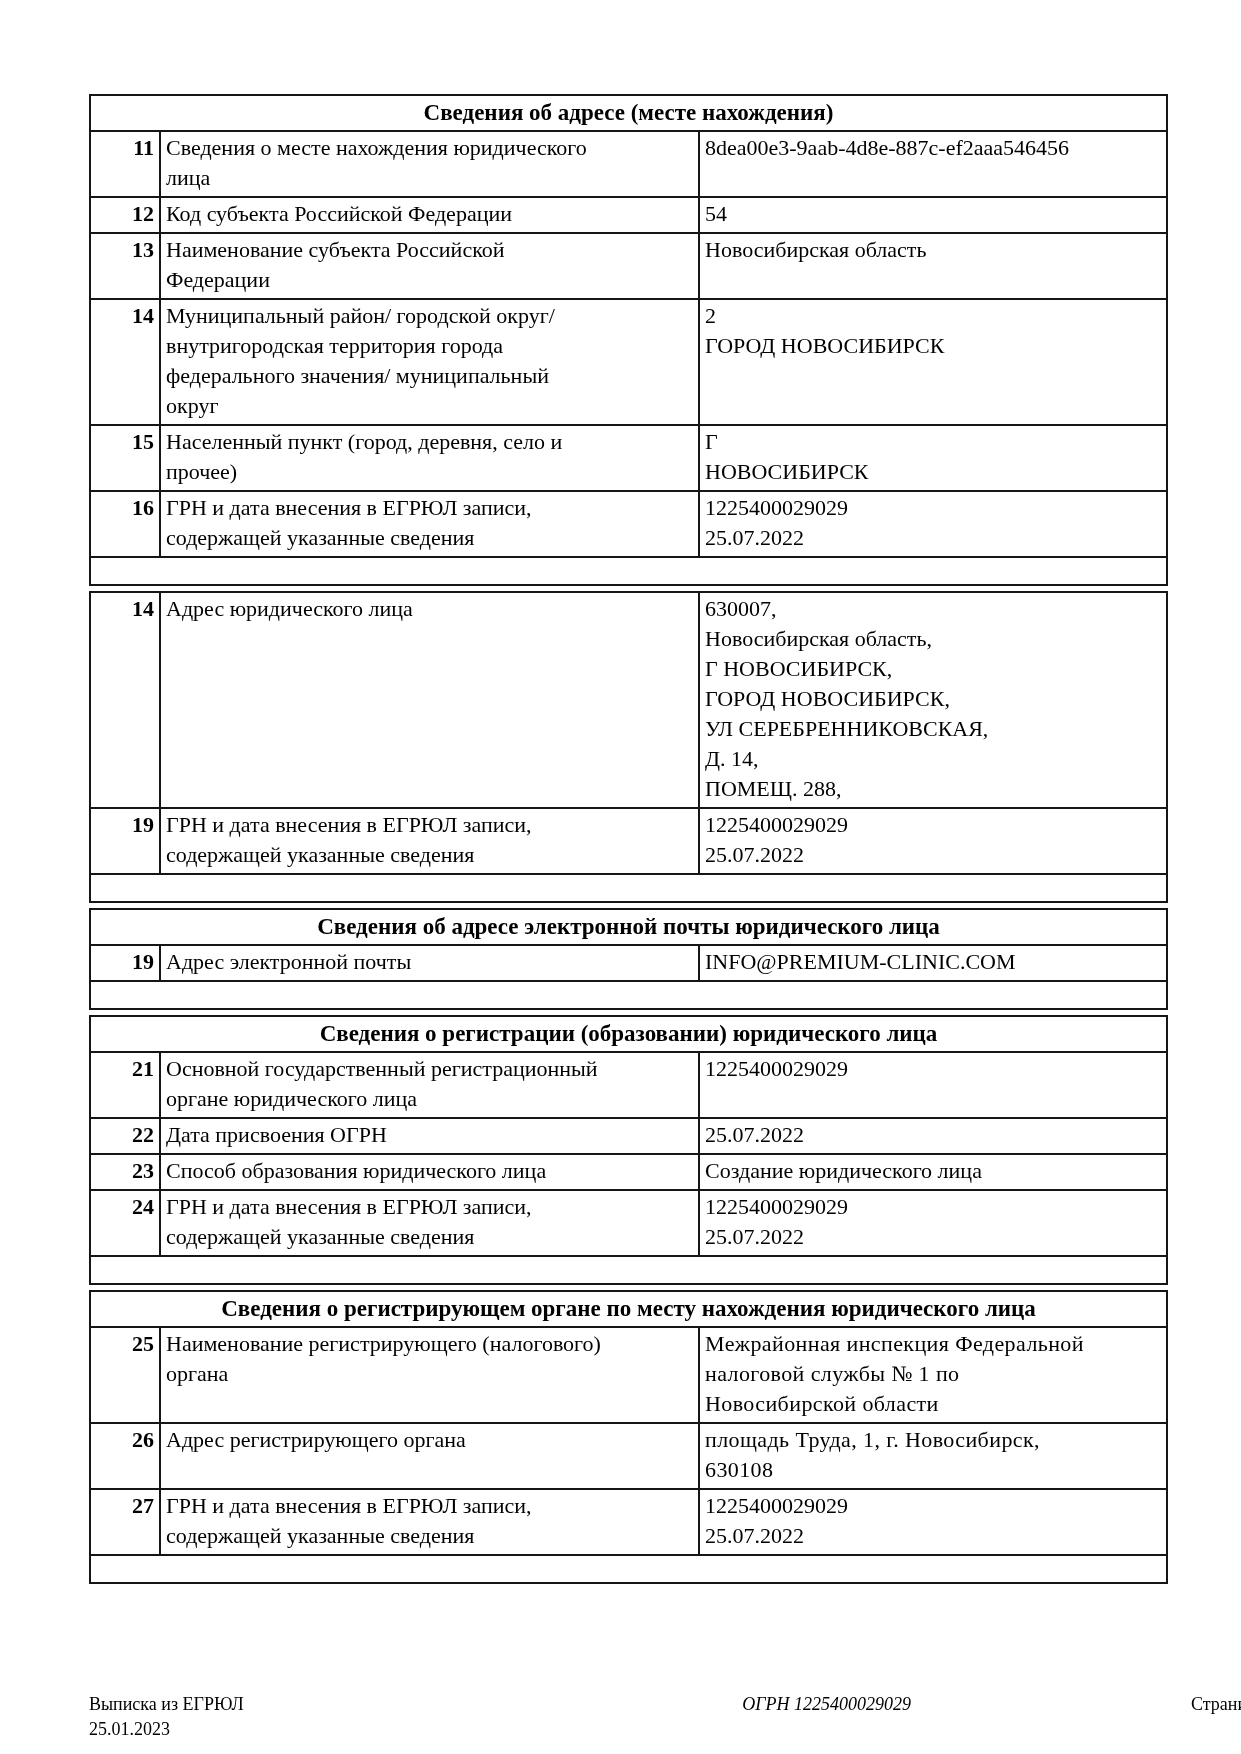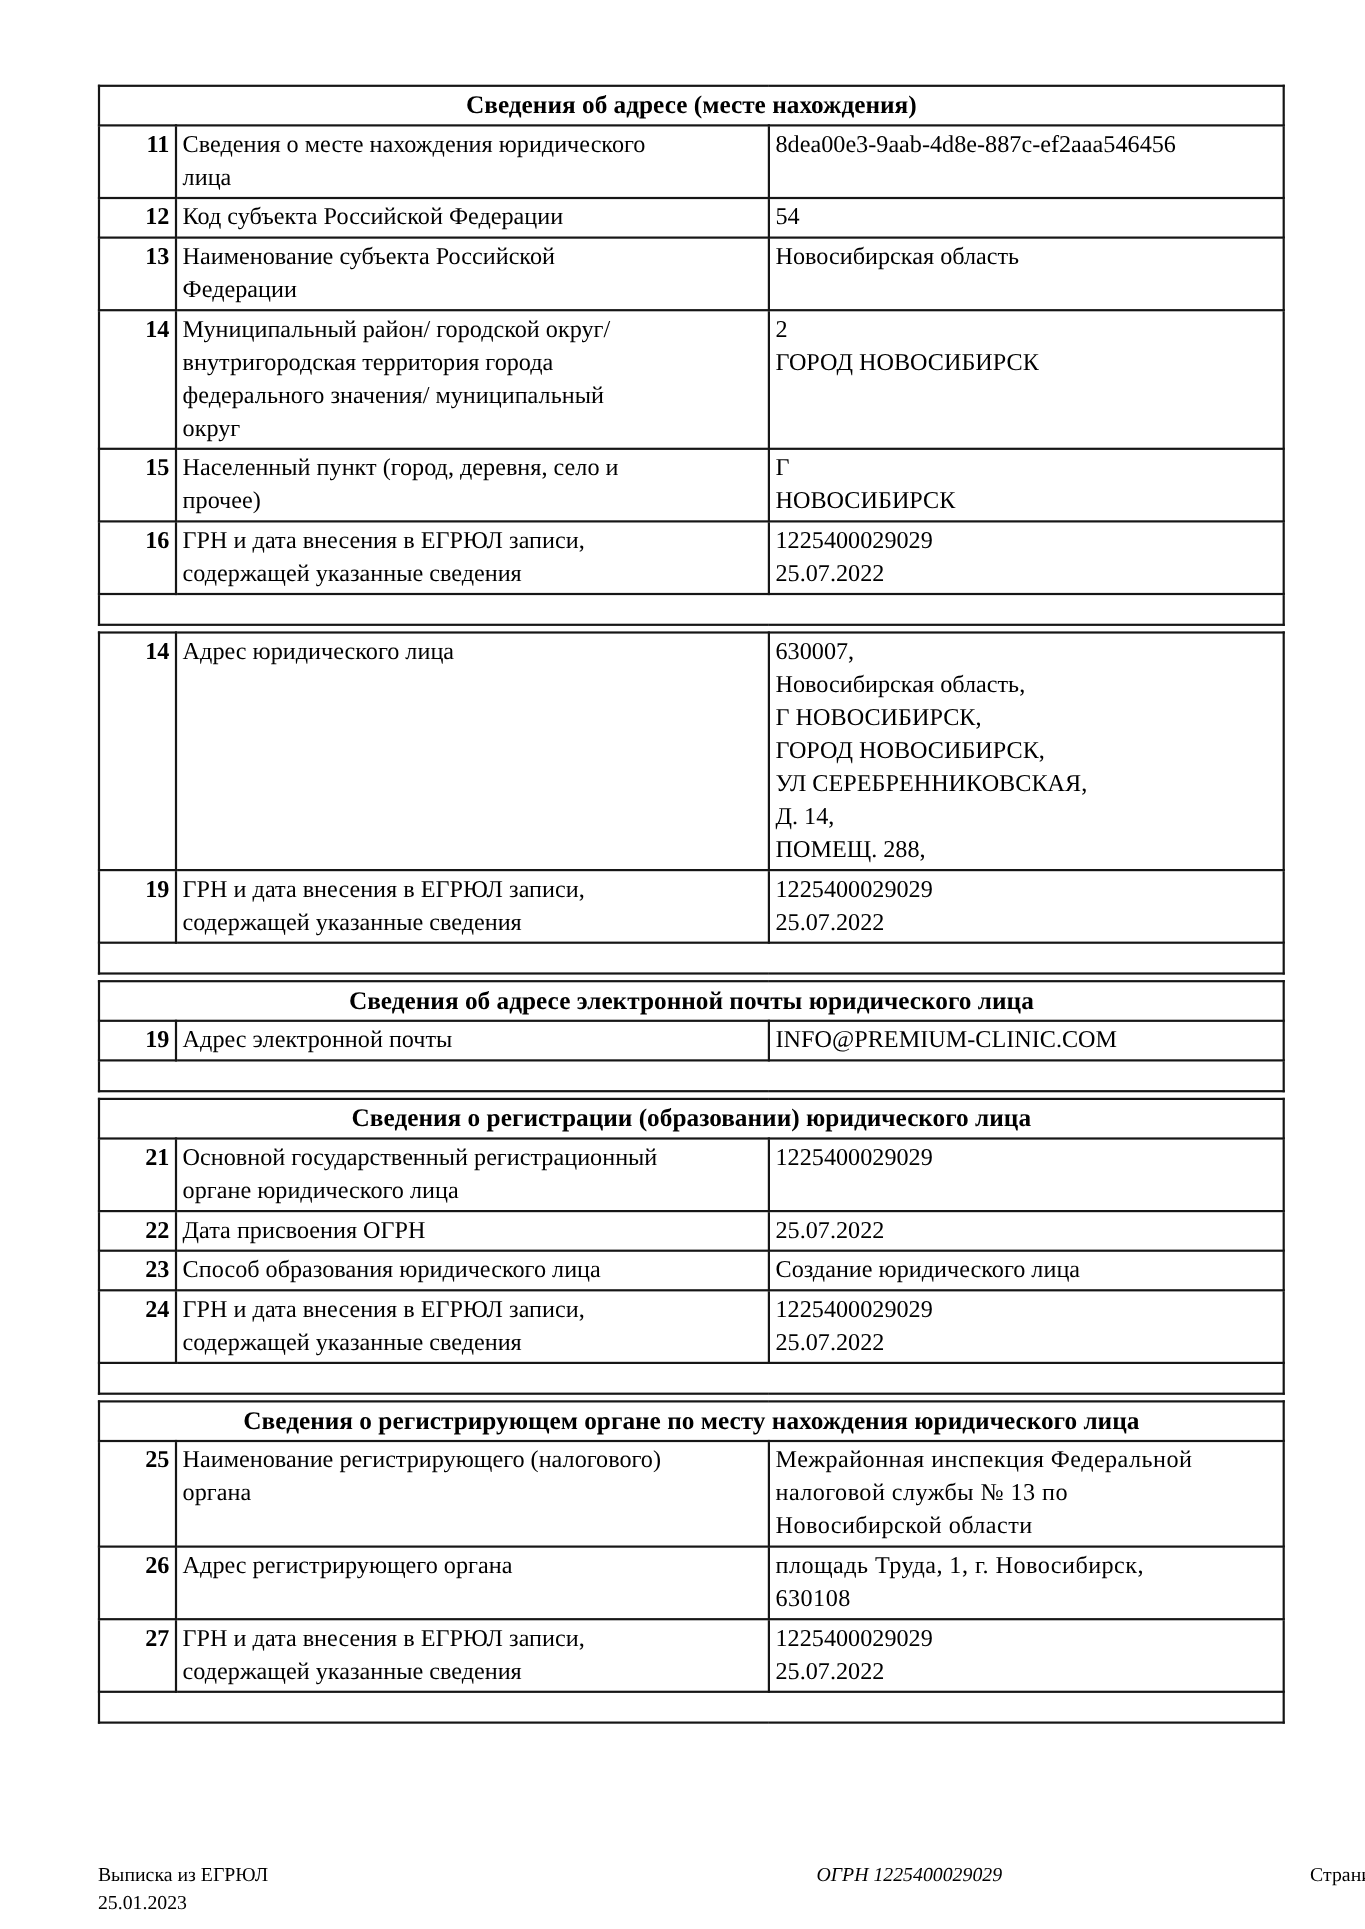--- a/index.html
+++ b/index.html
@@ -10,21 +10,21 @@
   body {
     width: 1241px;
     height: 1754px;
     position: relative;
     font-family: "Liberation Serif", "DejaVu Serif", serif;
     color: #000000;
     overflow: hidden;
   }
   .sheet {
     position: absolute;
-    top: 77px;
+    top: 94px;
     left: 89px;
     width: 978px;
   }
   table.sec {
     border-collapse: collapse;
     table-layout: fixed;
     width: 1077px;
     margin: 0 0 5px 0;
   }
   table.sec td {
@@ -231,21 +231,21 @@
       </colgroup>
     <tbody>
         <tr class="hdr">
       <td colspan="3">Сведения о регистрирующем органе по месту нахождения юридического лица</td>
     </tr>
     <tr>
       <td class="c-num">25</td>
       <td>Наименование регистрирующего (налогового)
 органа</td>
       <td class="wide">Межрайонная инспекция Федеральной
-налоговой службы № 13 по
+налоговой службы № 1 по
 Новосибирской области</td>
     </tr>
     <tr>
       <td class="c-num">26</td>
       <td>Адрес регистрирующего органа</td>
       <td class="wide">площадь Труда, 1, г. Новосибирск,
 630108</td>
     </tr>
     <tr>
       <td class="c-num">27</td>

